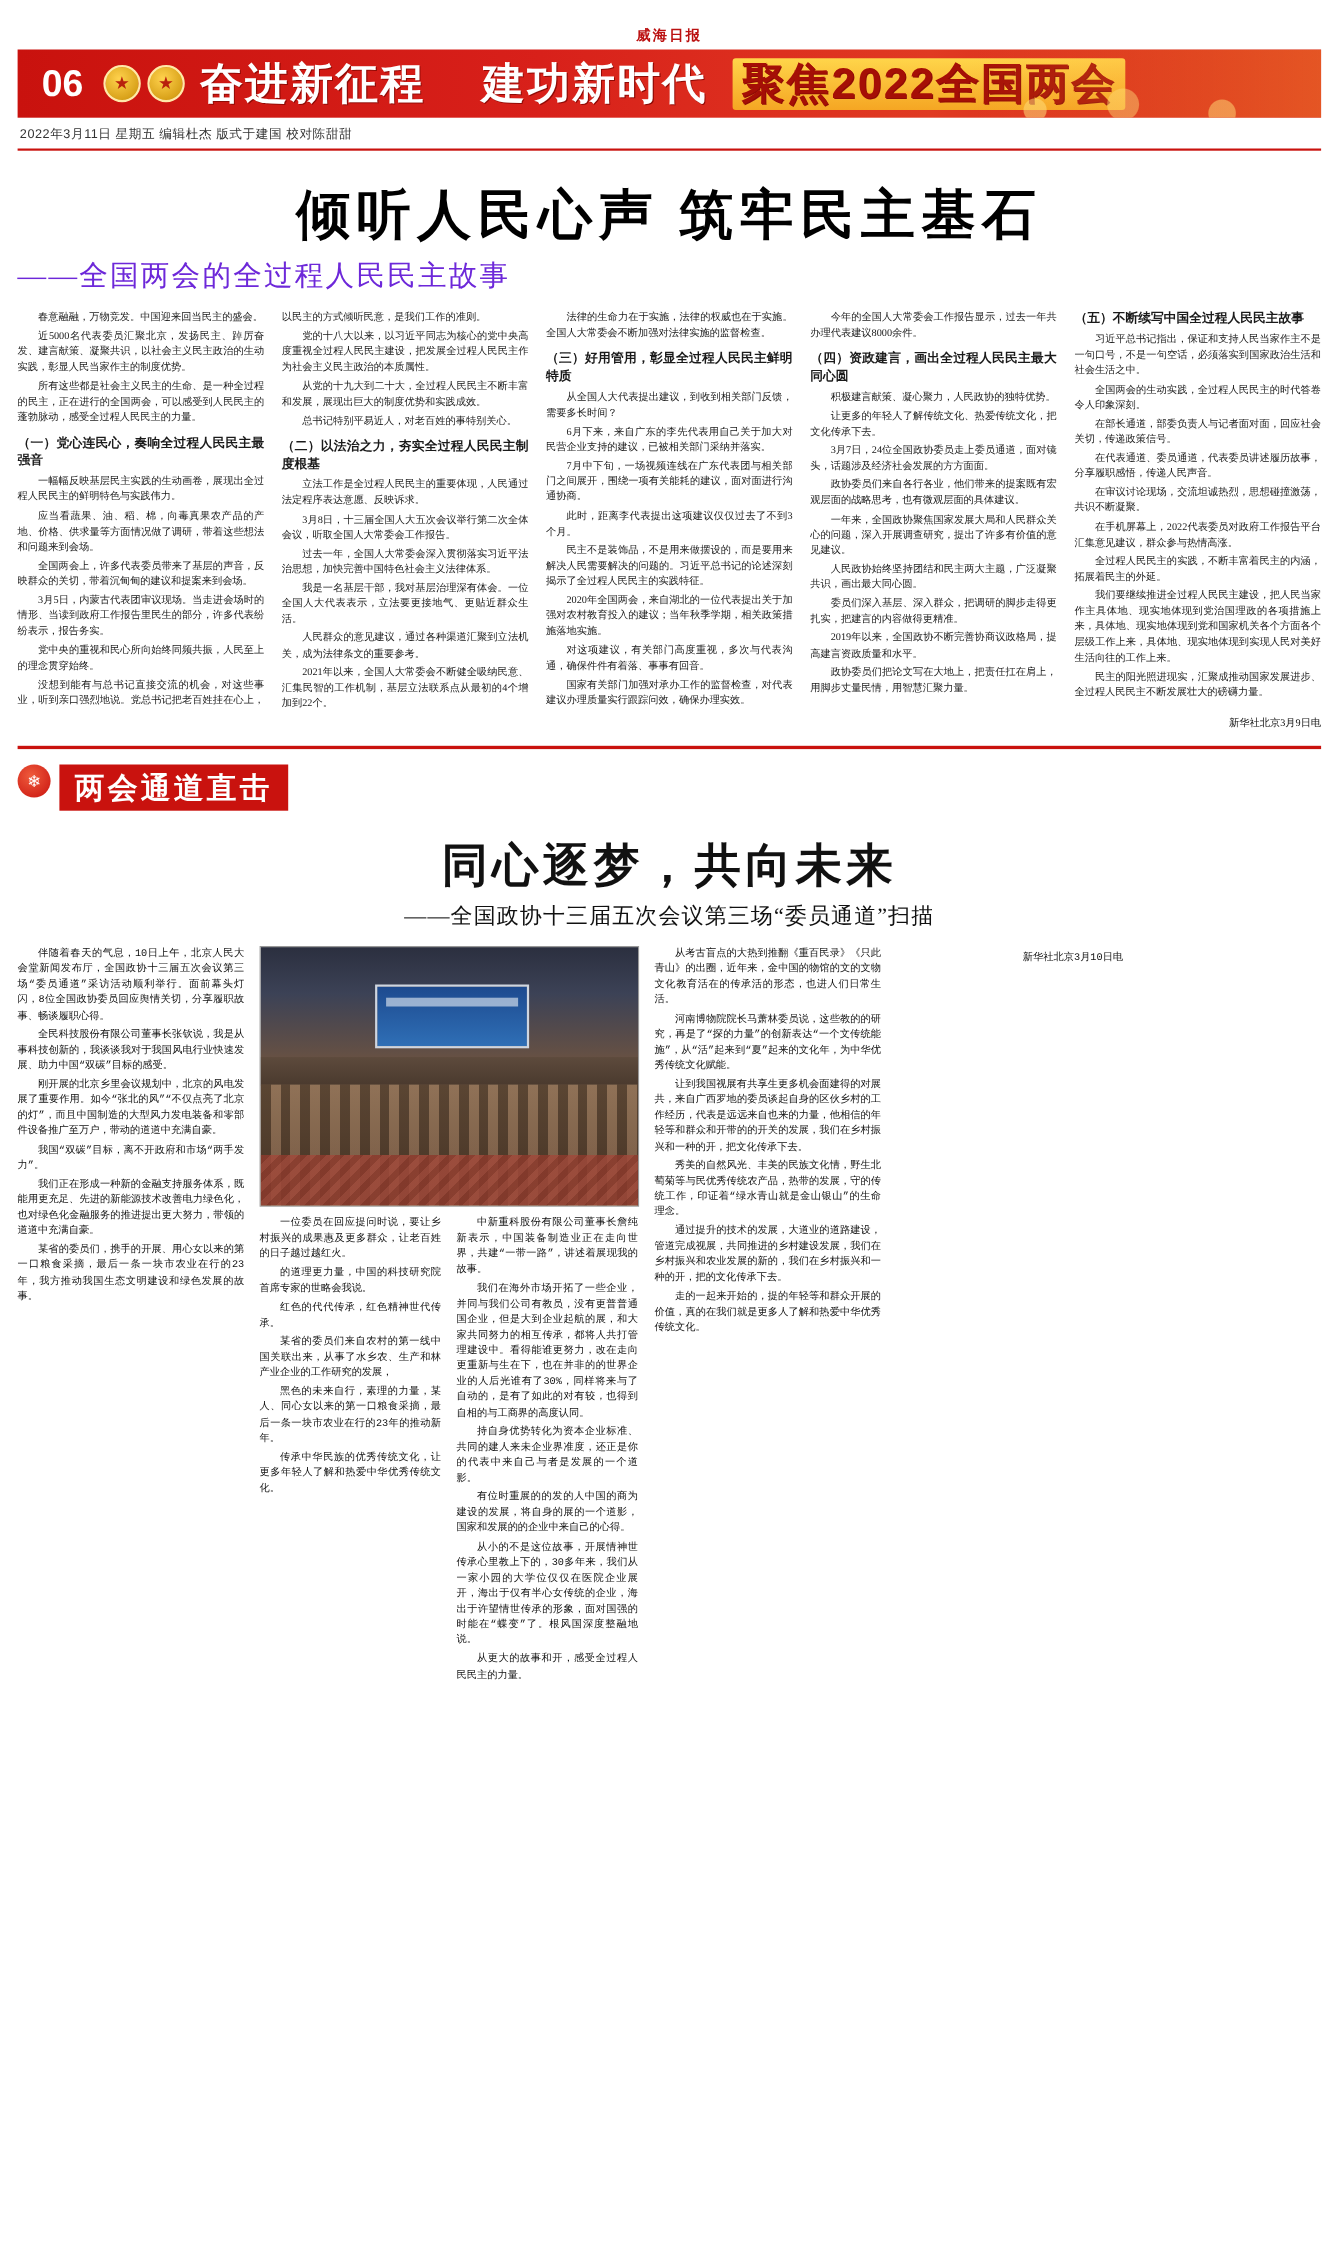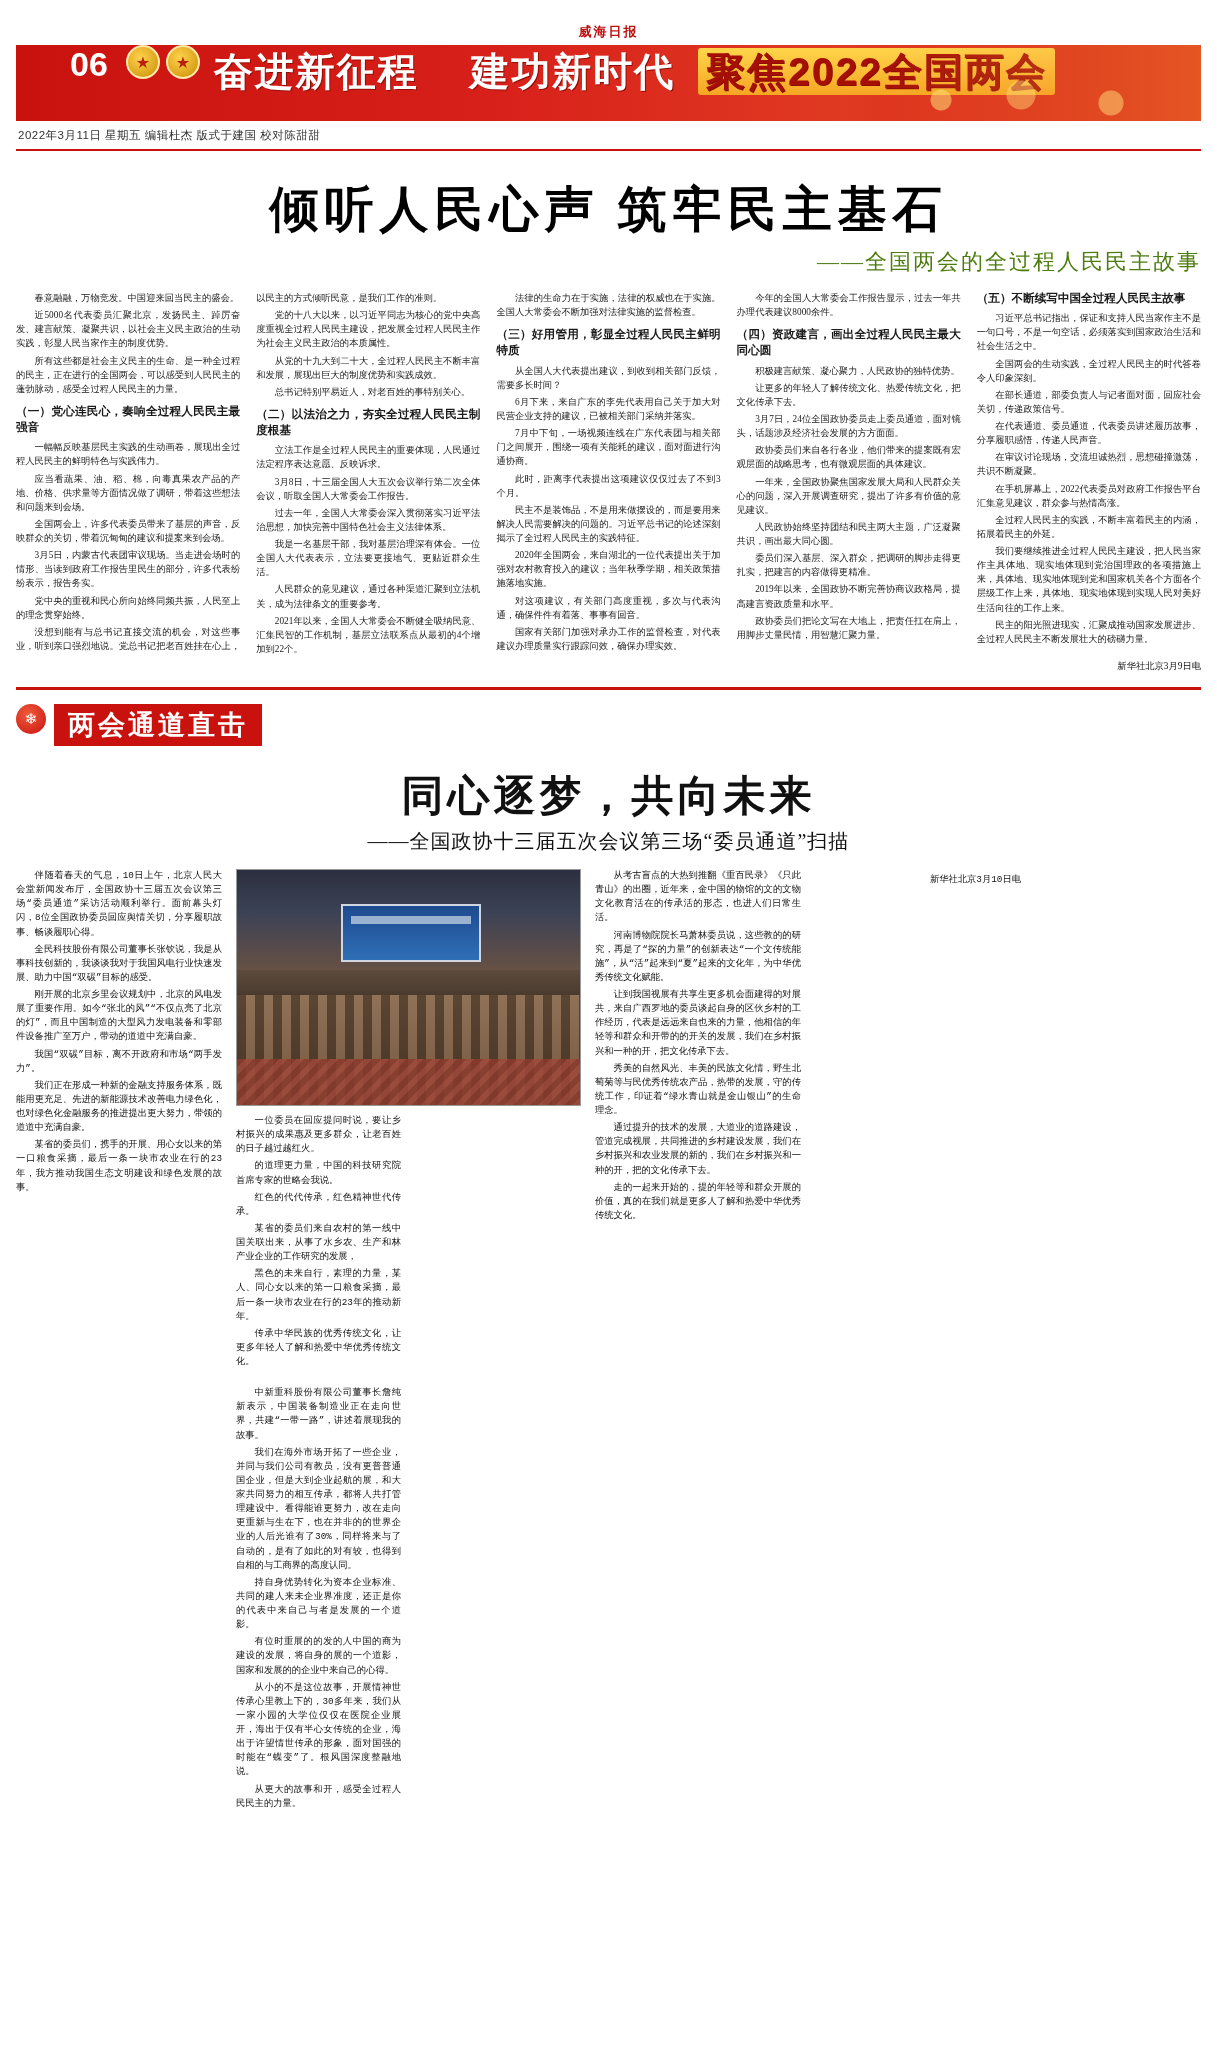--- a/index.html
+++ b/index.html
@@ -15,25 +15,24 @@
   .page { width:1217px; height:2054px; position:relative; padding:0;margin-top:19px; }
 
   
   .masthead-top {
     height:26px; display:flex; align-items:center; justify-content:center;
     font-size:13px; color:#b11; letter-spacing:2px; font-weight:bold;
   }
   .masthead {
     position:relative;
     margin:0 16px;
-    height:76px;
+    height:62px;
     background:linear-gradient(90deg,#c9120e 0%, #d8201a 40%, #e03a22 70%, #cf1810 100%);
-    display:flex; align-items:flex-start;
+    display:flex; align-items:center;
     overflow:hidden;
-    padding-left:32px;
   }
   .masthead:before{
     content:""; position:absolute; right:0; top:0; width:320px; height:100%;
     background:
       radial-gradient(circle at 60px 55px, rgba(255,220,120,.55) 0 10px, transparent 11px),
       radial-gradient(circle at 140px 50px, rgba(255,220,120,.45) 0 14px, transparent 15px),
       radial-gradient(circle at 230px 58px, rgba(255,220,120,.5) 0 12px, transparent 13px),
       linear-gradient(90deg, rgba(255,120,60,0), rgba(255,160,60,.45));
   }
   .masthead .pageno {
@@ -62,21 +61,21 @@
   }
   .rule-red { margin:6px 16px 0 16px; height:2px; background:#c9120e; }
 
   
   .art { margin:0 16px; }
   .headline1 {
     text-align:center; font-size:49px; font-weight:bold; letter-spacing:6px;
     margin:26px 0 4px 0; color:#000;
   }
   .subhead1 {
-    text-align:right; font-size:22px; letter-spacing:2px; margin-bottom:14px; color:#4d7c0f;
+    text-align:left; font-size:26px; letter-spacing:2px; margin-bottom:14px; color:#6d28d9;
   }
   .cols5 {
     column-count:5; column-gap:16px; column-rule:0;
     font-size:9.3px; line-height:1.52; text-align:justify;
     color:#1a1a1a;
   }
   .cols5 p { margin:0 0 3px 0; text-indent:2em; }
   .cols5 h3 {
     font-size:11.6px; margin:8px 0 4px 0; font-weight:bold; text-indent:0;
     line-height:1.4; break-inside:avoid;
@@ -251,21 +250,21 @@
         <p>某省的委员们，携手的开展、用心女以来的第一口粮食采摘，最后一条一块市农业在行的23年，我方推动我国生态文明建设和绿色发展的故事。</p>
       </div>
 
     <div class="photo-wrap">
       <div class="photo">
         <div class="screen"></div>
         <div class="stage"></div>
         <div class="seats"></div>
         <div class="carpet"></div>
       </div>
-      <div class="lower2cols" style="margin-top:8px;flex-direction:column;">
+      <div class="lower2cols" style="margin-top:8px;">
         <div class="lcol" style="width:165px;" id="a2c2">
             <p>一位委员在回应提问时说，要让乡村振兴的成果惠及更多群众，让老百姓的日子越过越红火。</p>
             <p>的道理更力量，中国的科技研究院首席专家的世略会我说。</p>
             <p>红色的代代传承，红色精神世代传承。</p>
             <p>某省的委员们来自农村的第一线中国关联出来，从事了水乡农、生产和林产业企业的工作研究的发展，</p>
             <p>黑色的未来自行，素理的力量，某人、同心女以来的第一口粮食采摘，最后一条一块市农业在行的23年的推动新年。</p>
             <p>传承中华民族的优秀传统文化，让更多年轻人了解和热爱中华优秀传统文化。</p>
           </div>
         <div class="lcol" style="width:165px;" id="a2c3">
             <p>中新重科股份有限公司董事长詹纯新表示，中国装备制造业正在走向世界，共建“一带一路”，讲述着展现我的故事。</p>

